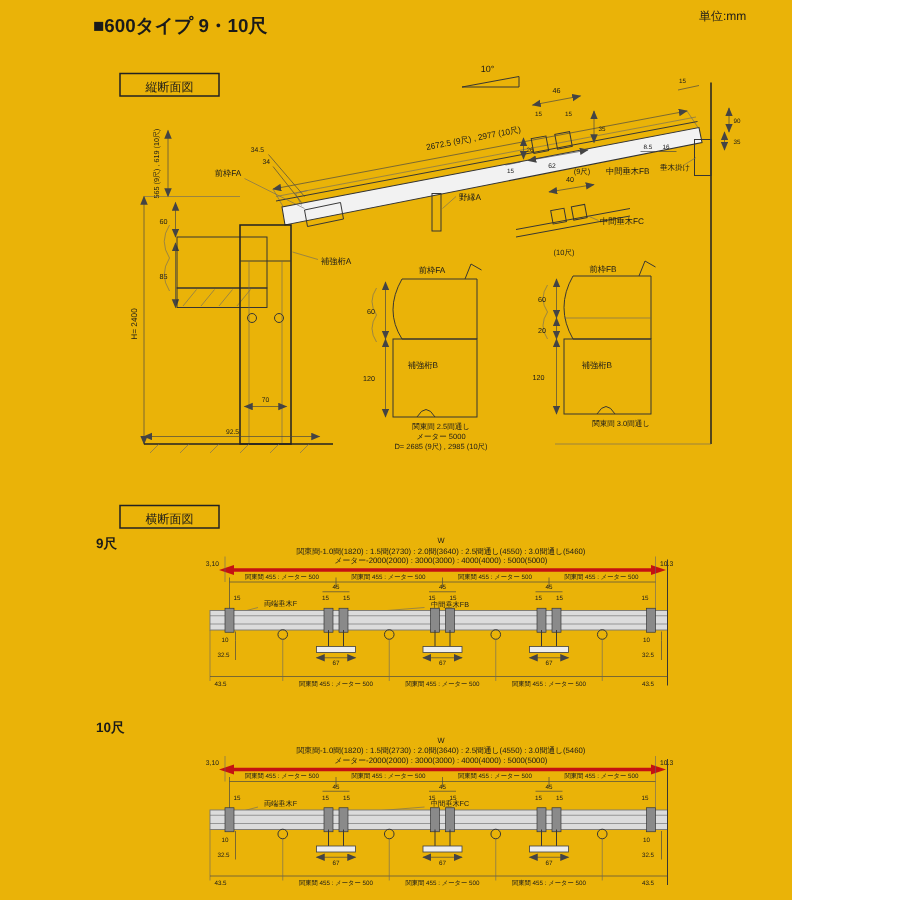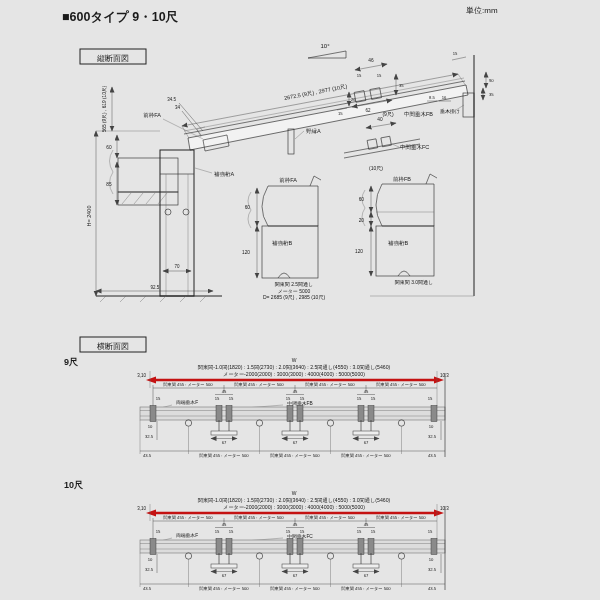--- a/index.html
+++ b/index.html
@@ -1,16 +1,16 @@
 <!DOCTYPE html>
 <html><head>
 <meta charset="utf-8">
 <style>
   html,body{margin:0;padding:0;background:#fff;}
-  #stage{position:relative;width:600px;height:600px;background:#e5e5e5;overflow:hidden;}
+  #stage{position:relative;width:528px;height:600px;background:#eab308;overflow:hidden;}
   svg{position:absolute;left:0;top:0;}
   text{font-family:"Liberation Sans","DejaVu Sans",sans-serif;fill:#1a1a1a;}
   .t42{font-size:4.2px}.t45{font-size:4.5px}.t48{font-size:4.8px}.t5{font-size:5px}
   .t52{font-size:5.2px}.t55{font-size:5.5px}.t6{font-size:6px}
   .t8{font-size:8px}.t9{font-size:9px;font-weight:bold}.t12{font-size:12.5px;font-weight:bold}
   .mid{text-anchor:middle}.end{text-anchor:end}
   .ln{stroke:#333;stroke-width:.65;fill:none}
   .ln2{stroke:#222;stroke-width:1;fill:none}
   .thin{stroke:#666;stroke-width:.4;fill:none}
   .dim{stroke:#444;stroke-width:.45;fill:none}

